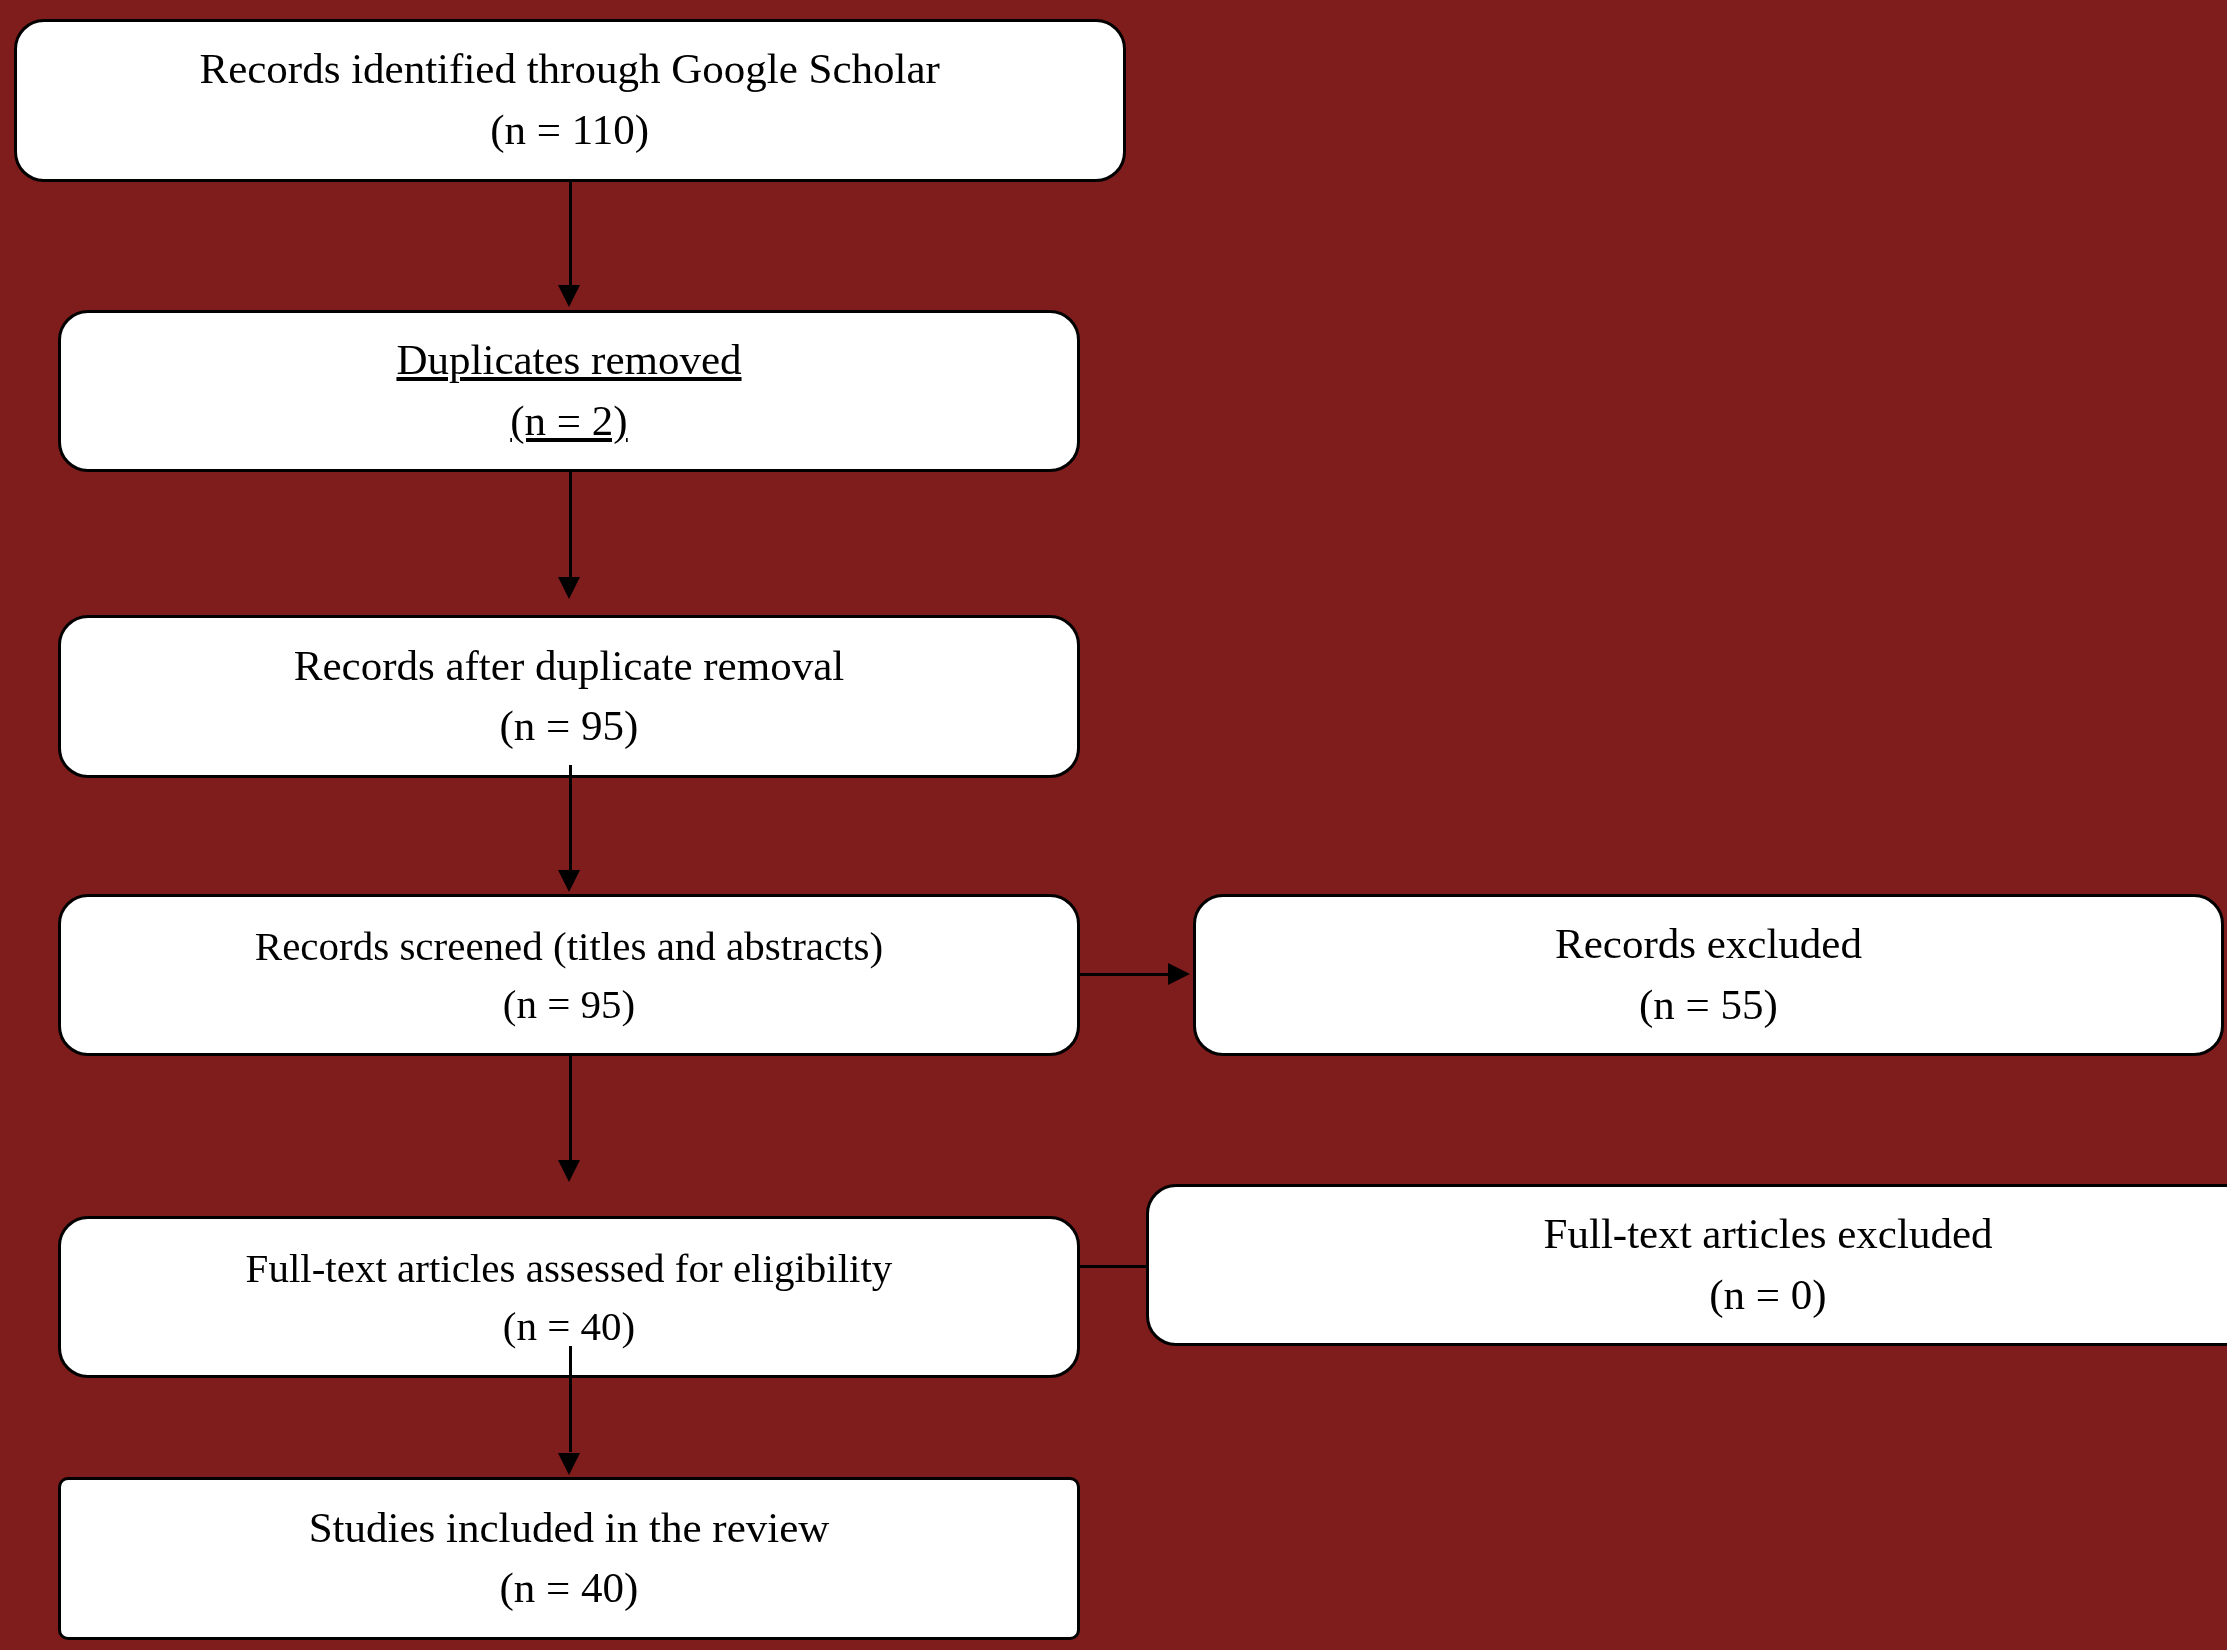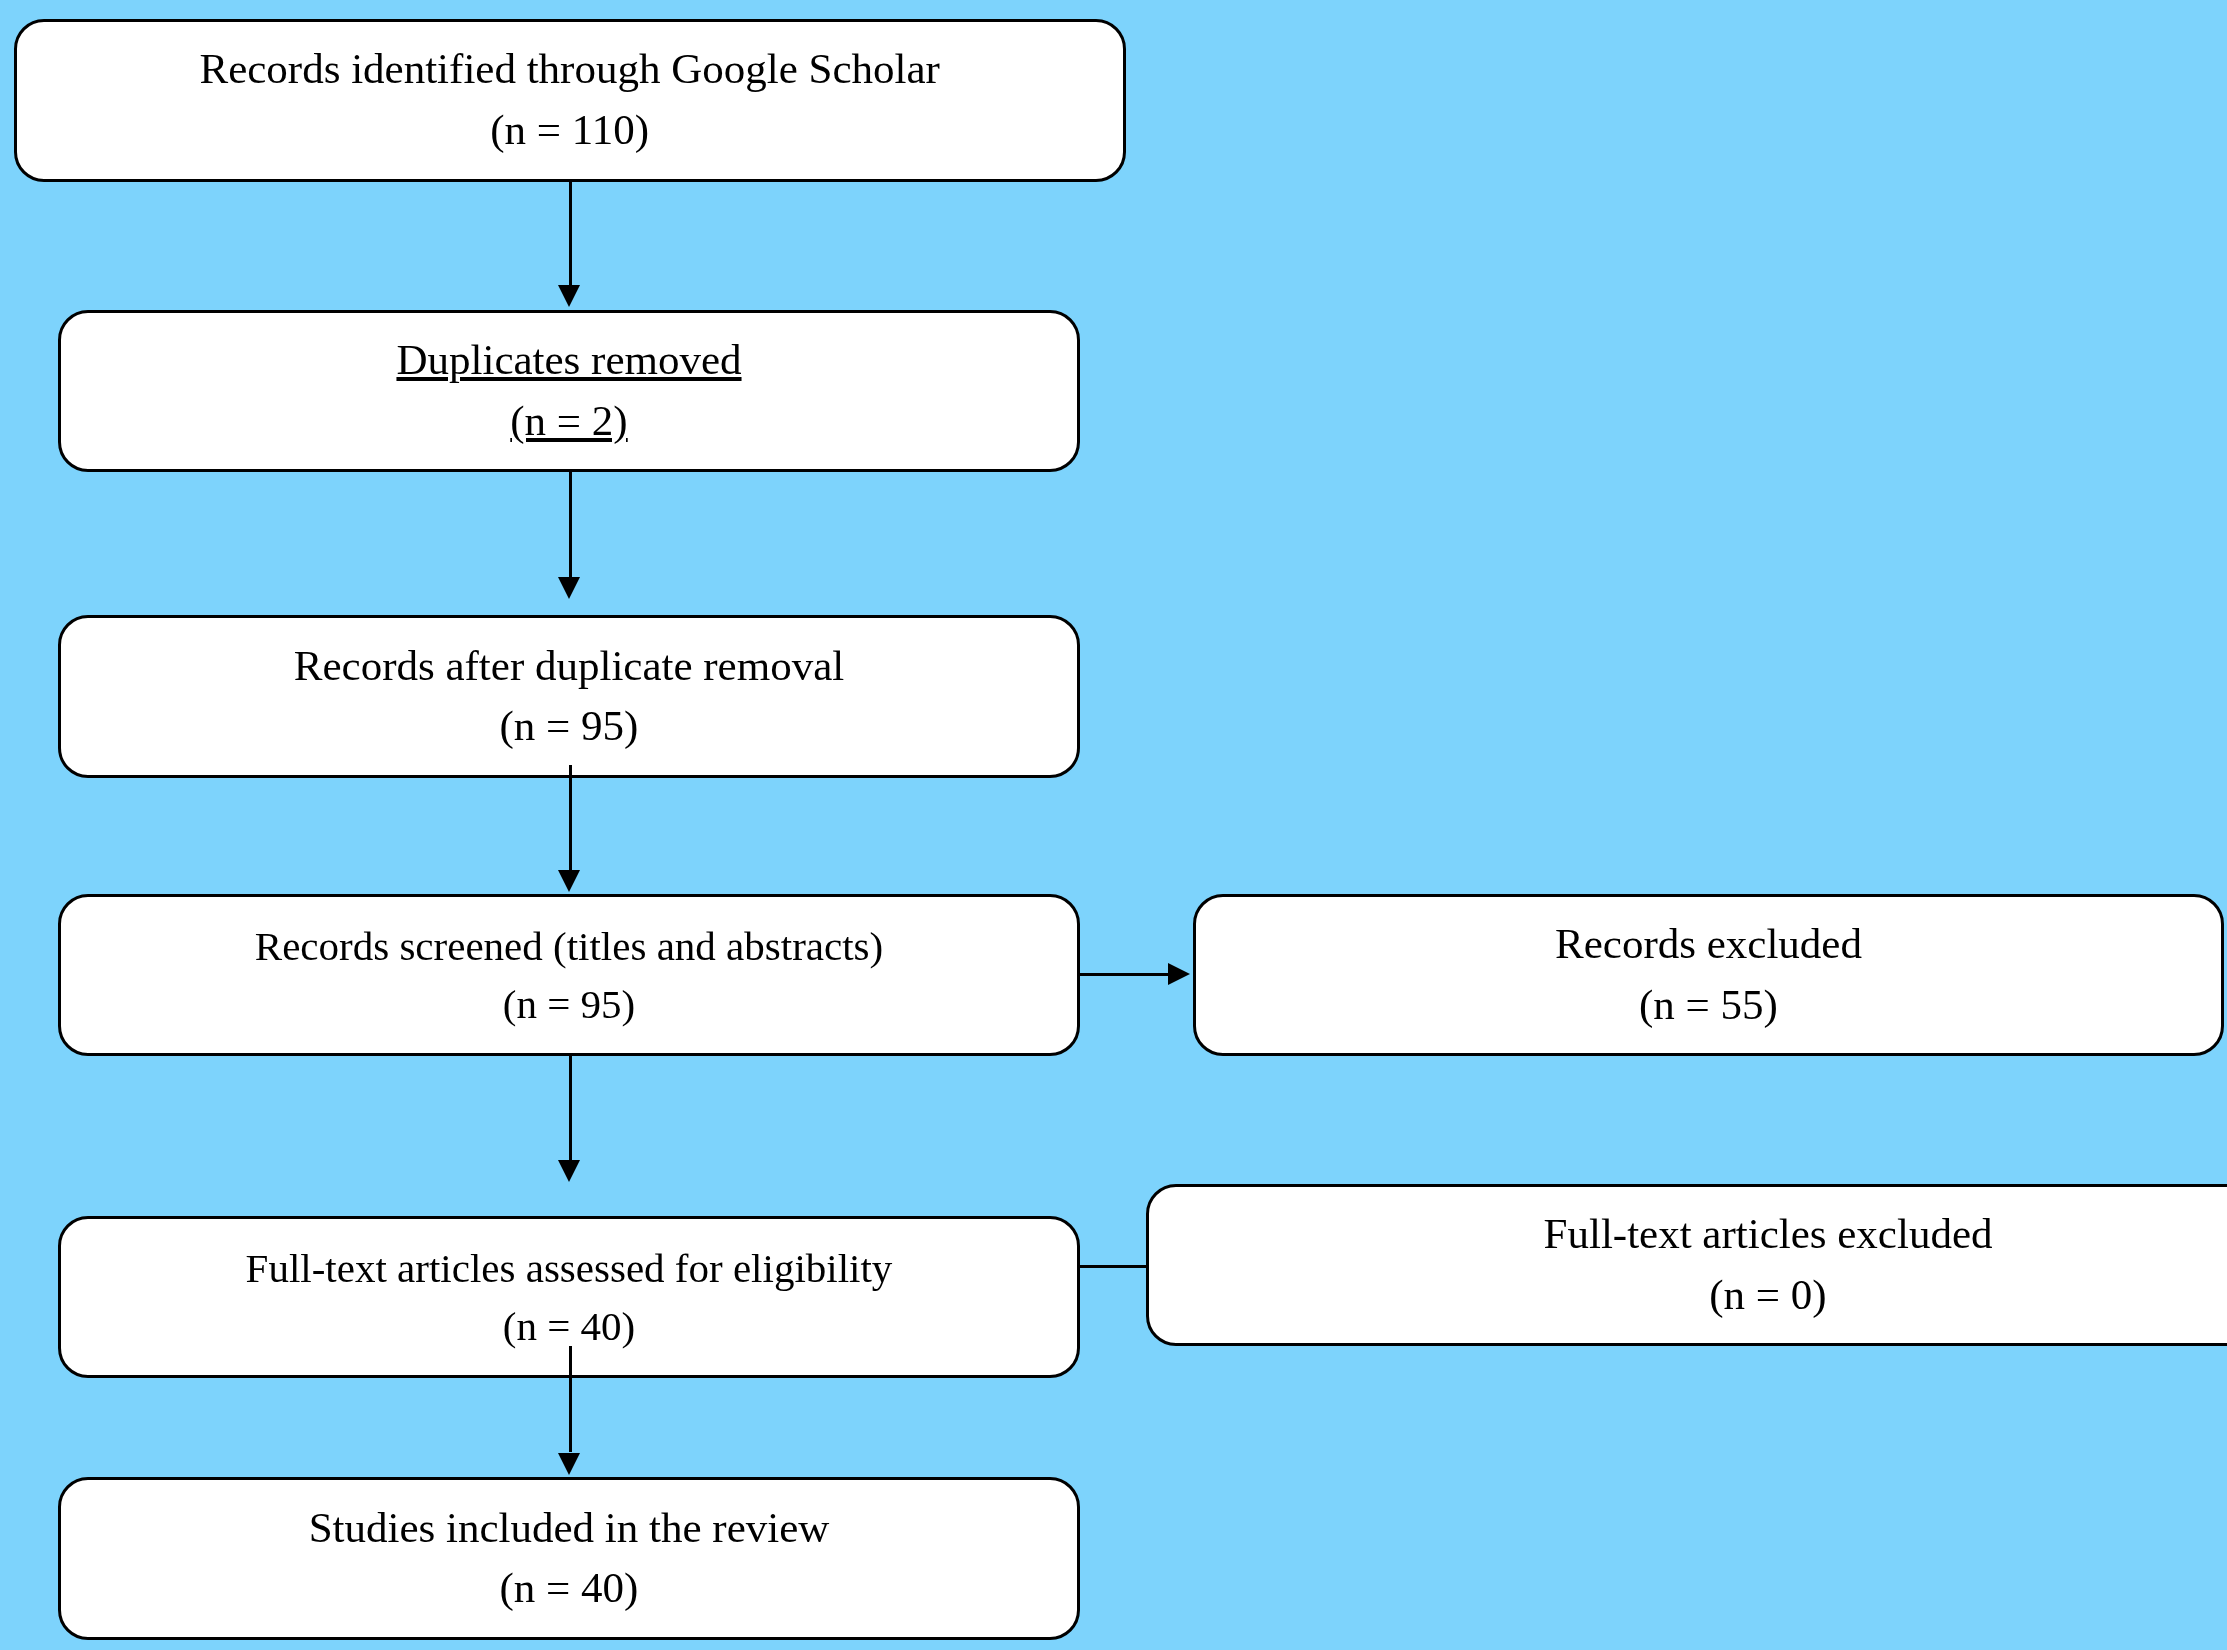--- a/index.html
+++ b/index.html
@@ -5,21 +5,21 @@
 <style>
   html, body {
     margin: 0;
     padding: 0;
     background: #ffffff;
   }
   #canvas {
     position: relative;
     width: 2227px;
     height: 1651px;
-    background: #7dd3fc;
+    background: #7f1d1d;
     overflow: hidden;
     font-family: "Liberation Serif", "DejaVu Serif", serif;
   }
   .node {
     position: absolute;
     box-sizing: border-box;
     border: 3.4px solid #000000;
     border-radius: 30px;
     background: #ffffff;
     display: flex;
@@ -64,20 +64,21 @@
     left: 58px;  top: 1216px; width: 1022px; height: 162px;
     font-size: 41px;
   }
   #node-fulltext-excluded {
     left: 1146px; top: 1184px; width: 1244px; height: 162px;
     font-size: 43px;
   }
   #node-included {
     left: 58px;  top: 1477px; width: 1022px; height: 163px;
     font-size: 43px;
+    border-radius: 10px;
   }
 
   
   .vline {
     position: absolute;
     width: 3.4px;
     background: #000000;
   }
   .hline {
     position: absolute;

